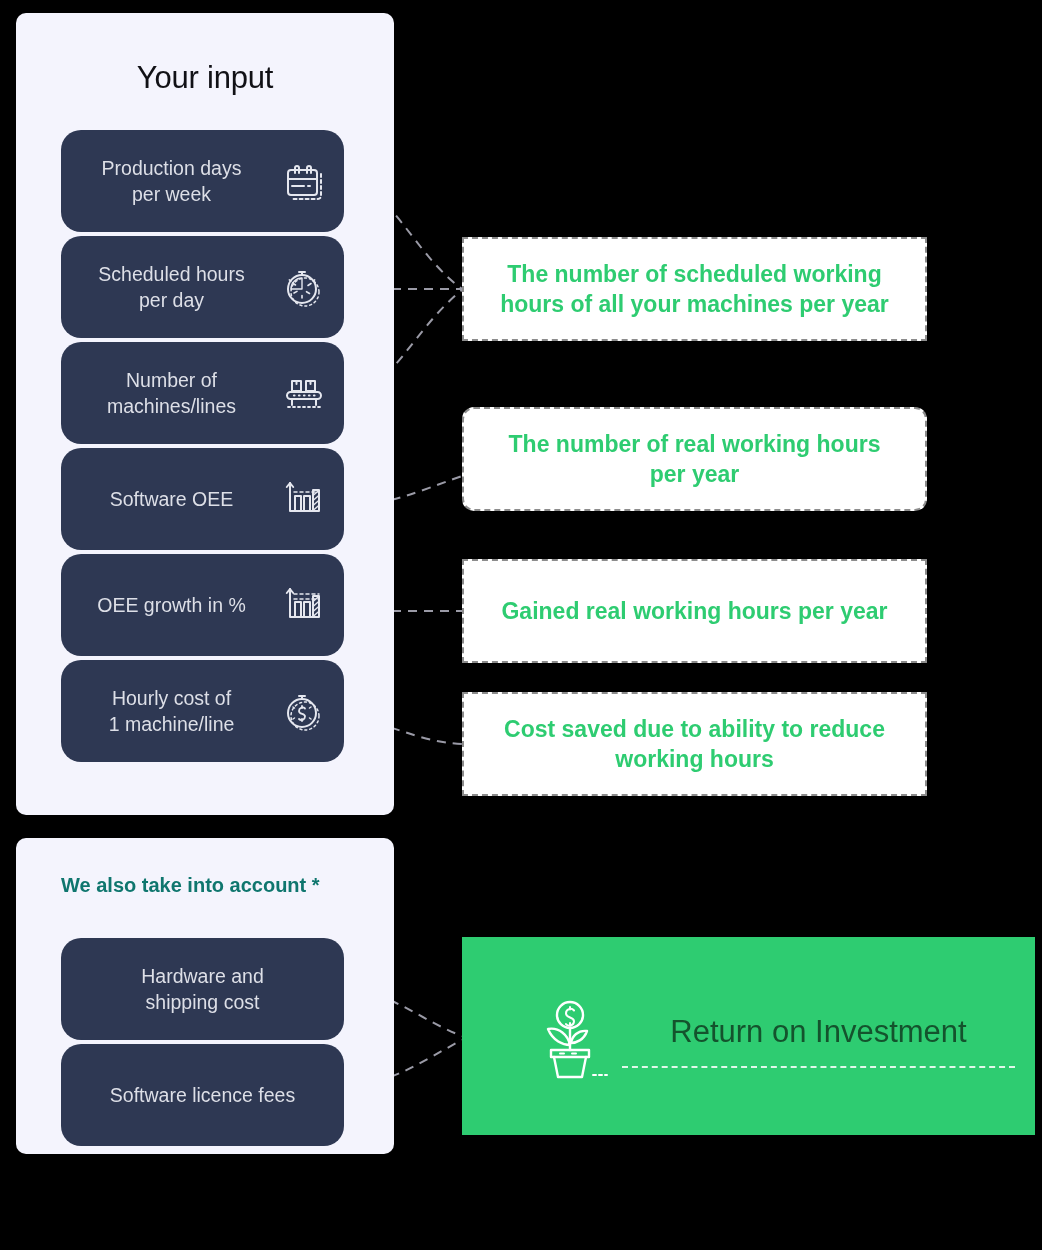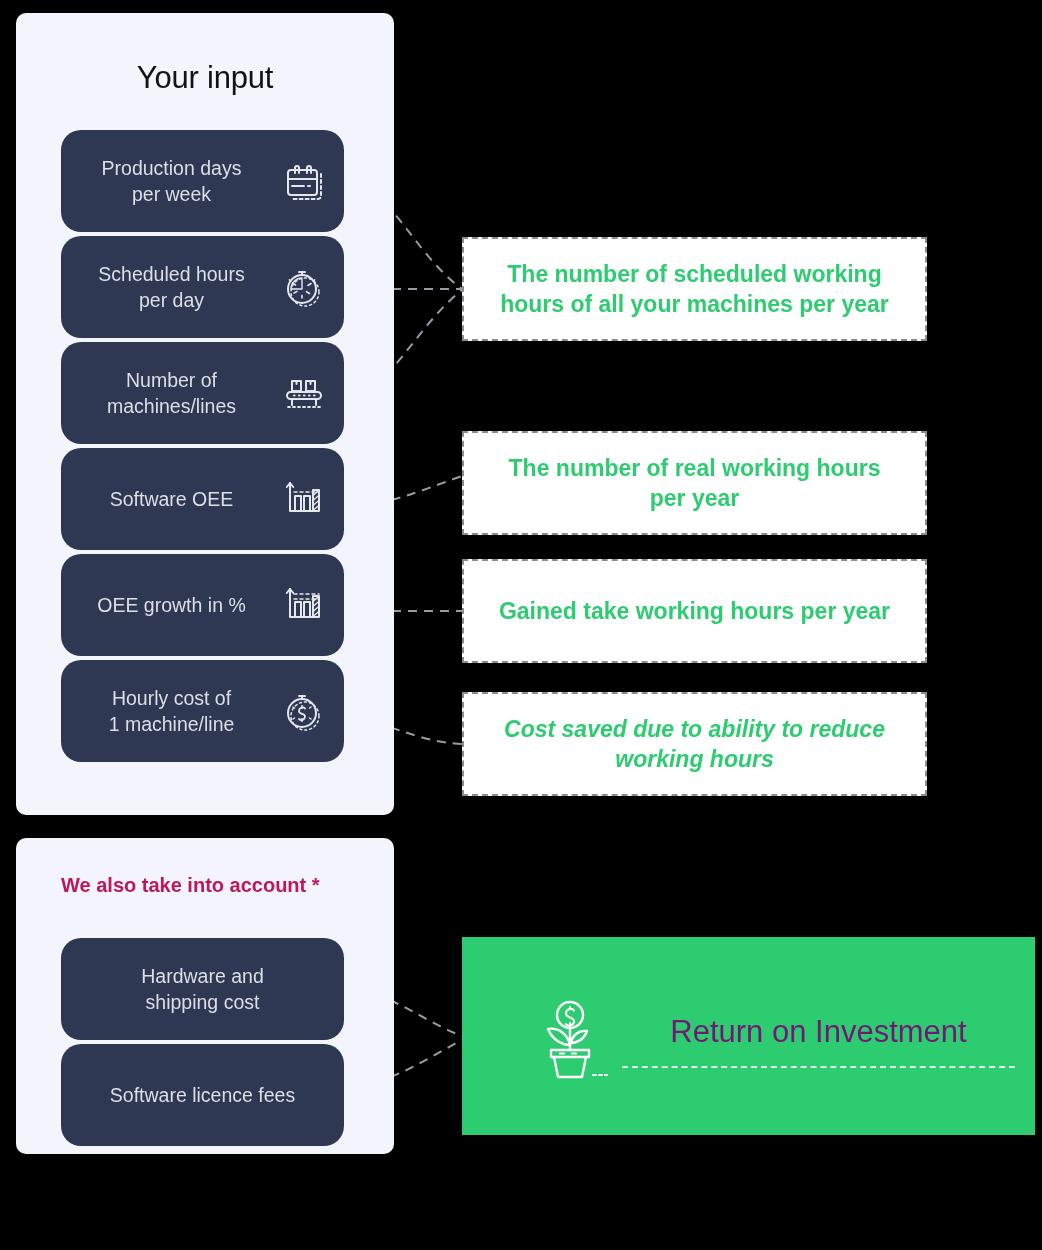--- a/index.html
+++ b/index.html
@@ -26,21 +26,21 @@
 
   .panel-title {
     text-align: center;
     color: #111116;
     font-size: 31px;
     font-weight: normal;
     letter-spacing: -0.2px;
     padding-top: 47px;
   }
   .panel-subtitle {
-    color: #be185d;
+    color: #0f766e;
     font-size: 20px;
     font-weight: bold;
     padding: 36px 0 0 45px;
   }
 
   
   .cards { position: absolute; left: 61px; width: 283px; }
   #cards-input { top: 130px; }
   #cards-extra { top: 938px; }
 
@@ -97,23 +97,23 @@
     padding: 8px 30px;
   }
   .outcome-text {
     color: #2ecc71;
     font-size: 23px;
     font-weight: bold;
     line-height: 1.32;
     text-align: center;
   }
   #outcome-0 { top: 237px; height: 104px; }
-  #outcome-1 { top: 431px; height: 104px; }
+  #outcome-1 { top: 407px; height: 104px; border-radius: 12px; }
   #outcome-2 { top: 559px; height: 104px; }
-  #outcome-3 { top: 692px; height: 104px; font-style: italic; }
+  #outcome-3 { top: 692px; height: 104px; }
 
   
   #roi-banner {
     position: absolute;
     left: 462px;
     top: 937px;
     width: 573px;
     height: 198px;
     background: #2ecc71;
     display: flex;
@@ -132,21 +132,21 @@
     flex: 1;
     margin-left: 6px;
     margin-right: 20px;
     position: relative;
     height: 92px;
     display: flex;
     align-items: center;
     justify-content: center;
   }
   .roi-label {
-    color: #701a75;
+    color: #14532d;
     font-size: 31px;
     line-height: 1;
     padding-bottom: 10px;
   }
   .roi-rule {
     position: absolute;
     left: 0; right: 0;
     bottom: 14px;
     border-top: 2px dashed rgba(255,255,255,0.85);
   }
@@ -282,21 +282,21 @@
     </div>
   </div>
 
   <div class="outcome" id="outcome-0">
     <span class="outcome-text">The number of scheduled working hours of all your machines per year</span>
   </div>
   <div class="outcome" id="outcome-1">
     <span class="outcome-text">The number of real working hours per year</span>
   </div>
   <div class="outcome" id="outcome-2">
-    <span class="outcome-text">Gained take working hours per year</span>
+    <span class="outcome-text">Gained real working hours per year</span>
   </div>
   <div class="outcome" id="outcome-3">
     <span class="outcome-text">Cost saved due to ability to reduce working hours</span>
   </div>
 
   <div id="roi-banner">
     <span id="roi-icon">
       <svg width="86" height="86" viewBox="0 0 86 86" fill="none" stroke="#ffffff" stroke-width="2.4" stroke-linecap="round" stroke-linejoin="round">
         <circle cx="43" cy="22" r="13"></circle>
         <path d="M47 17.5 a4.5 4.5 0 0 0 -8 3 c0 5 8 3 8 7.8 a4.5 4.5 0 0 1 -8 2.8" stroke-width="2"></path>

